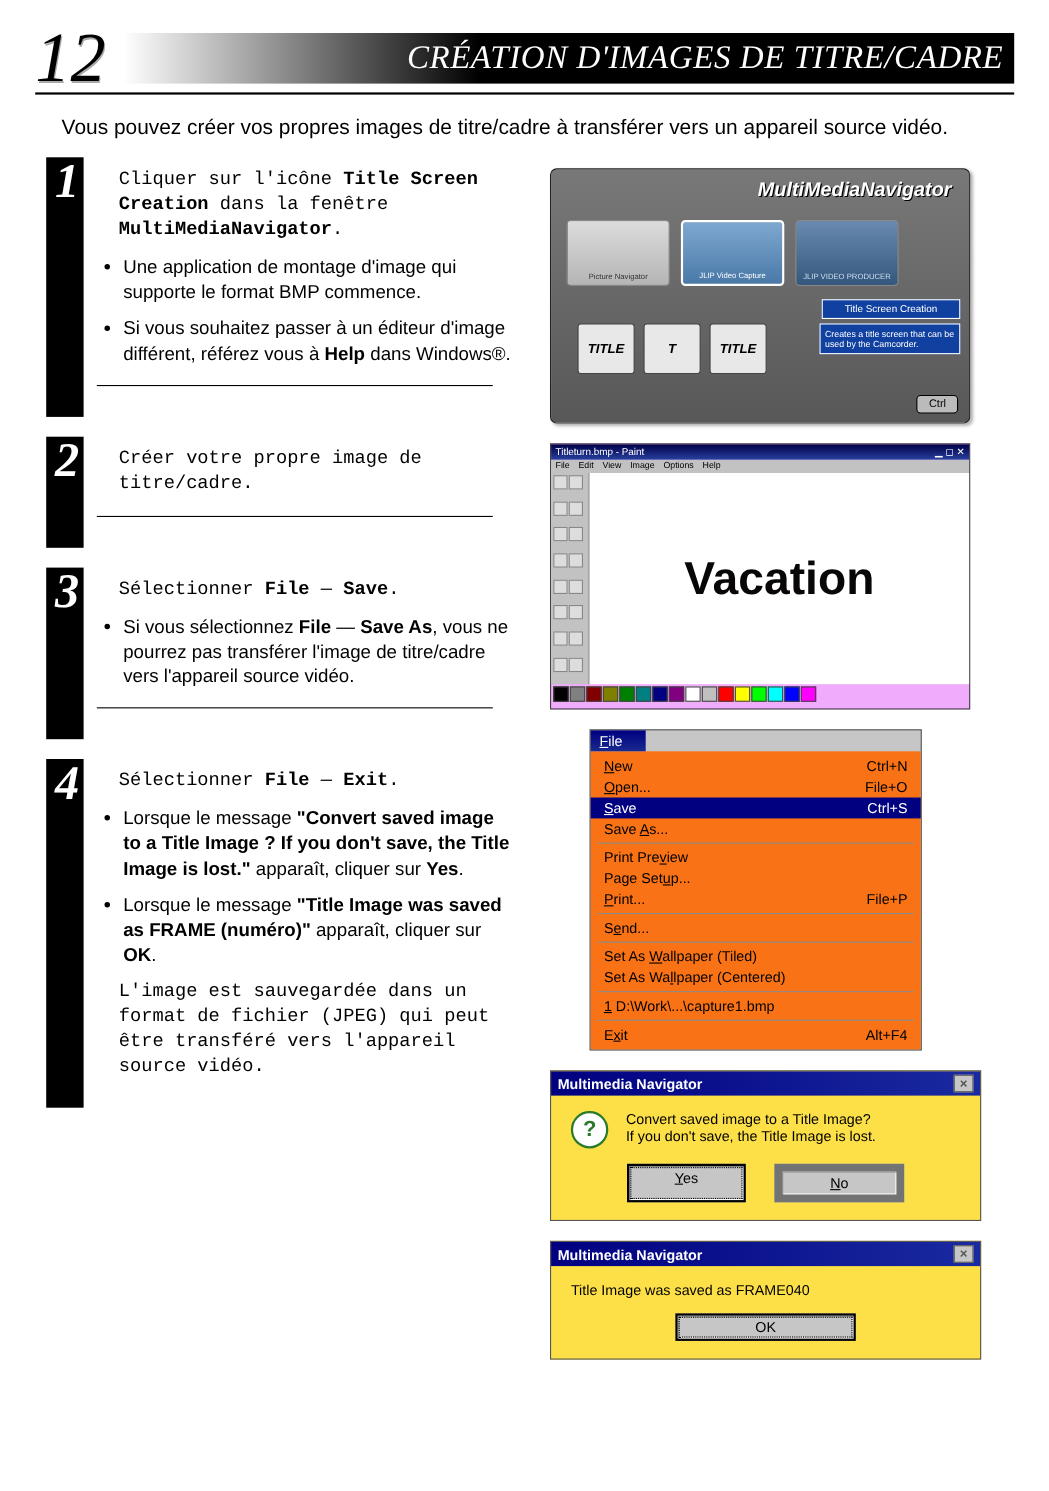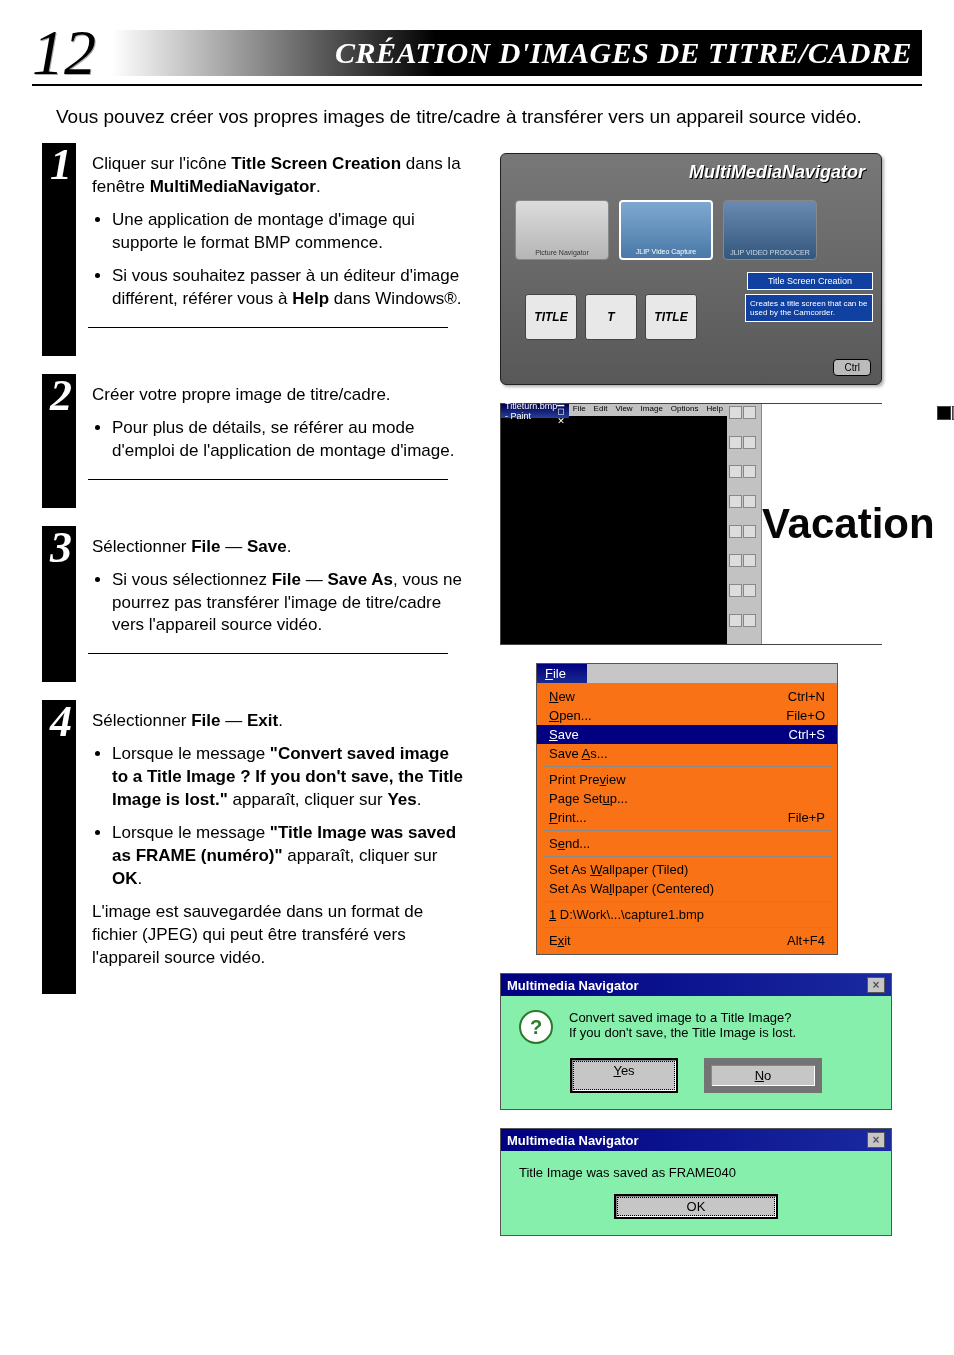--- a/index.html
+++ b/index.html
@@ -1,60 +1,60 @@
 <!DOCTYPE html>
 <html><head>
 <meta charset="utf-8">
 <style>
   html,body{margin:0;padding:0;background:#fff;font-family:"Times New Roman",Times,serif;color:#000}
   .page{width:954px;min-height:1355px;padding:24px 32px 40px 32px;box-sizing:border-box;position:relative}
   .hdr{display:flex;align-items:center;border-bottom:2px solid #000;padding-bottom:2px}
   .hdr .num{font-size:64px;font-style:italic;font-weight:normal;font-family:"Times New Roman",serif;line-height:.9;text-shadow:1px 1px 0 #aaa}
-  .hdr .titlebar{flex:1;margin-left:16px;background:linear-gradient(90deg,#fff 0,#000 40%);color:#fff;font-family:"Times New Roman",serif;font-style:italic;font-weight:bold;font-size:30px;text-align:right;padding:6px 10px 6px 0;letter-spacing:.5px}
+  .hdr .titlebar{flex:1;margin-left:16px;background:linear-gradient(90deg,#fff 0,#000 40%);color:#fff;font-family:"Times New Roman",serif;font-style:italic;font-weight:normal;font-size:30px;text-align:right;padding:6px 10px 6px 0;letter-spacing:.5px}
   .intro{margin:18px 10px 14px 24px;font-family:"Helvetica Neue",Arial,sans-serif;font-size:19px;line-height:1.35}
   .cols{display:flex;gap:26px;margin-left:10px}
   .steps{width:432px}
   .shots{flex:1;display:flex;flex-direction:column;gap:18px;margin-top:10px}
   .step{border-left:34px solid #000;padding:4px 8px 18px 16px;margin-bottom:18px}
   .step .snum{position:absolute;margin-left:-42px;margin-top:-8px;color:#fff;font-style:italic;font-weight:bold;font-size:44px;font-family:"Times New Roman",serif}
-  .step p{font-family:Liberation Sans, sans-serif;font-size:17px;line-height:1.35;margin:6px 0}
+  .step p{font-family:Liberation Mono, monospace;font-size:17px;line-height:1.35;margin:6px 16px}
   .step ul{list-style:disc;padding-left:20px;margin:10px 0 0 0}
   .step li{font-family:"Helvetica Neue",Arial,sans-serif;font-size:17px;line-height:1.35;margin-bottom:10px}
   .step hr{border:none;border-top:1px solid #000;margin:16px 0 10px -4px;width:360px}
   b{font-weight:bold}
   
   .mmn{width:380px;height:230px;background:linear-gradient(#787878,#585858);border:1px solid #222;border-radius:6px;box-shadow:2px 2px 3px rgba(0,0,0,.3);position:relative;color:#fff;font-family:Arial,sans-serif}
   .mmn .logo{position:absolute;right:16px;top:8px;font-weight:bold;font-size:18px;font-style:italic;text-shadow:1px 1px 0 #000}
   .mmn .thumb{position:absolute;width:94px;height:60px;border:1px solid #888;border-radius:4px;font-size:7px;color:#333;display:flex;align-items:flex-end;justify-content:center;background:linear-gradient(#dcdcdc,#b5b5b5);padding-bottom:3px;box-sizing:border-box}
   .mmn .thumb.active{border:2px solid #fff;background:linear-gradient(#7ea8d0,#4a79a8)}
   .mmn .tag{position:absolute;right:8px;width:118px;font-size:9px;text-align:center;color:#fff}
   .mmn .tag.ttl{top:118px;background:#1040a0;padding:3px;border:1px solid #fff}
   .mmn .desc{position:absolute;right:8px;top:140px;width:118px;background:#1040a0;color:#fff;font-size:8px;padding:4px;border:1px solid #fff}
   .mmn .quit{position:absolute;right:10px;bottom:8px;background:#bbb;color:#000;font-size:10px;padding:2px 10px;border:1px solid #000;border-radius:4px}
   .mmn .titlrow{position:absolute;left:24px;bottom:44px;display:flex;gap:8px}
   .mmn .tile{width:50px;height:44px;background:#e8e8e8;border:1px solid #444;border-radius:3px;display:flex;align-items:center;justify-content:center;font-size:12px;color:#000;font-weight:bold;font-style:italic}
   
-  .paint{width:380px;height:240px;border:1px solid #444;background:#000000;font-family:Arial,sans-serif;font-size:9px;color:#000;display:flex;flex-direction:row}
+  .paint{width:380px;height:240px;border:1px solid #444;background:#f0abfc;font-family:Arial,sans-serif;font-size:9px;color:#000;display:flex;flex-direction:column}
   .paint .tb{background:linear-gradient(#000046,#2840a0);color:#fff;height:14px;display:flex;align-items:center;padding:0 4px;font-size:9px;justify-content:space-between}
   .paint .menu{background:#c2c2c2;height:12px;padding:0 4px;font-size:8px;display:flex;gap:8px;color:#000}
   .paint .body{flex:1;display:flex}
   .paint .tools{width:30px;background:#c2c2c2;border-right:1px solid #888;display:flex;flex-wrap:wrap;gap:1px;padding:2px}
   .paint .tools div{width:11px;height:11px;background:#ddd;border:1px solid #888}
   .paint .canvas{flex:1;background:#fff;display:flex;align-items:center;justify-content:center;font-family:Arial,sans-serif;font-weight:900;font-size:42px;color:#080606}
   .paint .palette{height:18px;display:flex;padding:2px;gap:1px}
   .paint .palette div{width:12px;height:12px;border:1px solid #444}
   
   .fmenu{width:300px;margin-left:36px;border:1px solid #555;font-family:"Tahoma",Arial,sans-serif;font-size:13px;color:#000;background:#c6c6c6}
   .fmenu .ftitle{background:linear-gradient(#000080,#1a2a90);color:#fff;padding:2px 8px;font-size:13px;display:inline-block;min-width:34px}
   .fmenu .grp{background:#f97316;padding:4px 0}
   .fmenu .row{display:flex;justify-content:space-between;padding:2px 12px}
   .fmenu .row.sel{background:#000080;color:#fff}
   .fmenu hr{border:none;border-top:1px solid #8a8a8a;margin:3px 6px}
   
-  .dlg{width:390px;border:1px solid #555;background:#86efac;font-family:"Tahoma",Arial,sans-serif;font-size:13px;color:#000}
+  .dlg{width:390px;border:1px solid #555;background:#fde047;font-family:"Tahoma",Arial,sans-serif;font-size:13px;color:#000}
   .dlg .dtitle{background:linear-gradient(90deg,#000080,#1a2aa0);color:#fff;font-weight:bold;padding:3px 6px;display:flex;justify-content:space-between;align-items:center;font-size:13px}
   .dlg .dtitle .x{width:16px;height:14px;background:#c6c6c6;border:1px solid #555;color:#555;display:flex;align-items:center;justify-content:center;font-weight:bold;font-size:12px}
   .dlg .dbody{padding:14px 18px 16px 18px}
   .dlg .msgrow{display:flex;gap:16px;align-items:flex-start}
   .dlg .qicon{width:30px;height:30px;border:2px solid #2b7a2b;border-radius:50%;display:flex;align-items:center;justify-content:center;font-weight:bold;color:#2b7a2b;font-size:20px;flex-shrink:0;background:#fff}
   .dlg .btns{display:flex;justify-content:center;gap:26px;margin-top:14px}
   .dlg .btn{min-width:84px;text-align:center;padding:3px 10px;background:#c6c6c6;border:7px solid #737373;box-shadow:1px 1px 0 #888 inset,-1px -1px 0 #fff inset}
   .dlg .btn.def{outline:1px dotted #000;outline-offset:-4px;border:2px solid #000}
   u{text-decoration:underline}
 </style>
@@ -74,32 +74,29 @@
     <div class="steps">
 
       <div class="step">
         <div class="snum">1</div>
         <p>
           <span>Cliquer sur l'icône </span><b>Title Screen Creation</b><span> dans la fenêtre </span><b>MultiMediaNavigator</b><span>.</span>
         </p>
         <ul>
           <li>Une application de montage d'image qui supporte le format BMP commence.</li>
           <li>
-            <span>Si vous souhaitez passer à un éditeur d'image différent, référer vous à </span><b>Help</b><span> dans Windows®.</span>
+            <span>Si vous souhaitez passer à un éditeur d'image différent, référez vous à </span><b>Help</b><span> dans Windows®.</span>
           </li>
         </ul>
         <hr>
       </div>
 
       <div class="step">
         <div class="snum">2</div>
         <p>Créer votre propre image de titre/cadre.</p>
-        <ul>
-          <li>Pour plus de détails, se référer au mode d'emploi de l'application de montage d'image.</li>
-        </ul>
         <hr>
       </div>
 
       <div class="step">
         <div class="snum">3</div>
         <p>
           <span>Sélectionner </span><b>File</b><span> — </span><b>Save</b><span>.</span>
         </p>
         <ul>
           <li>

